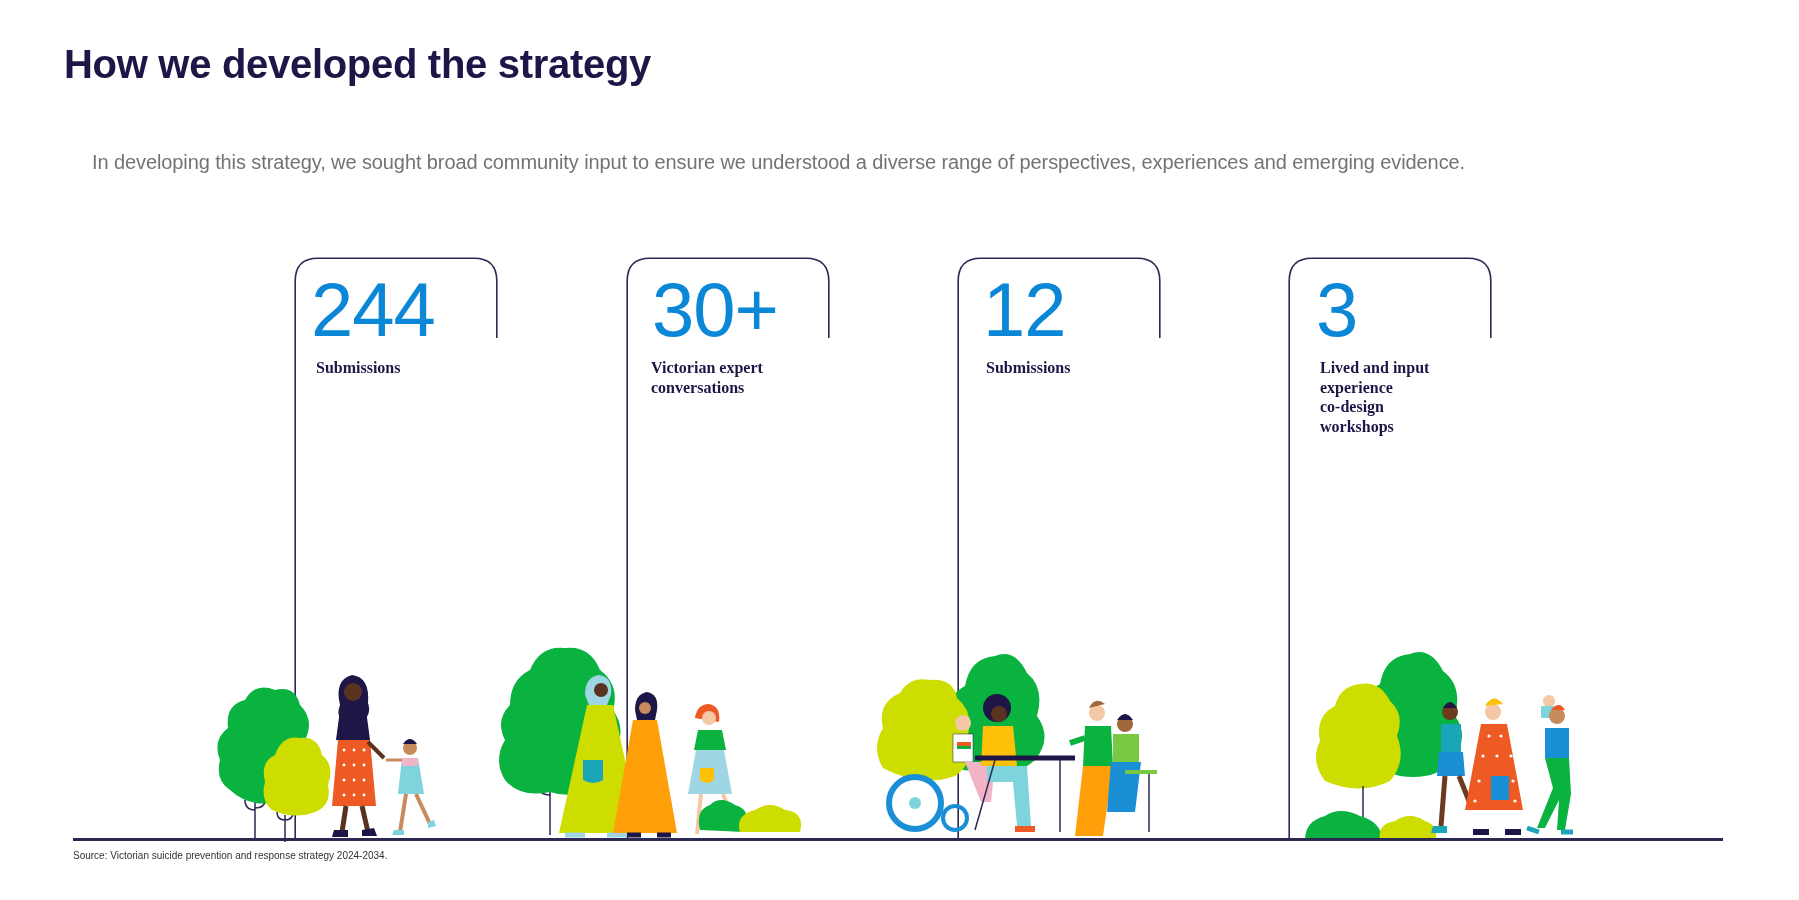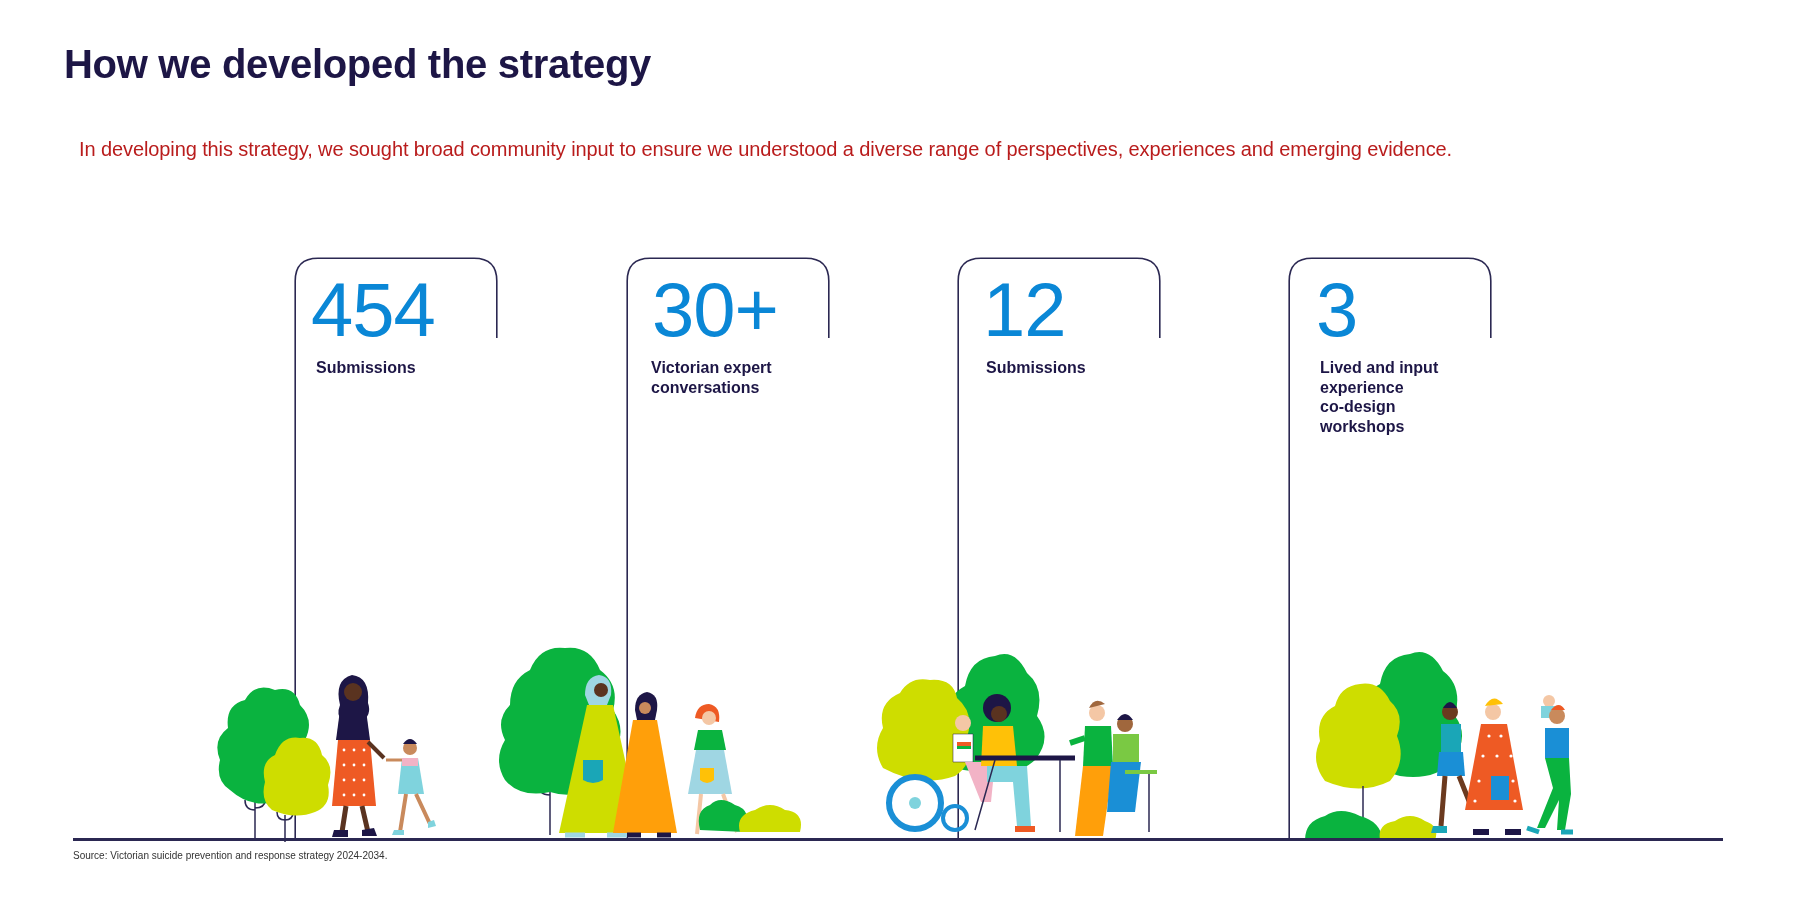--- a/index.html
+++ b/index.html
@@ -1,43 +1,43 @@
 <!DOCTYPE html>
 <html><head>
 <meta charset="utf-8">
 <style>
   html, body { margin:0; padding:0; background:#ffffff; }
   body { width:1799px; height:900px; position:relative; overflow:hidden;
          font-family:"Liberation Sans", "DejaVu Sans", sans-serif; }
   .title { position:absolute; left:64px; top:42px; margin:0; font-size:40px; font-weight:700;
            color:#1d1646; letter-spacing:-0.3px; white-space:nowrap; }
-  .intro { position:absolute; left:74px; top:133px; margin:5px; font-size:20px; color:#b91c1c;
+  .intro { position:absolute; left:74px; top:133px; margin:18px; font-size:20px; color:#737373;
            white-space:nowrap; letter-spacing:-0.1px; }
   .card { position:absolute; top:257px; width:204px; height:583px; }
   .card-frame { position:absolute; left:0; top:0; width:204px; height:583px; }
   .stat-number { position:absolute; top:272px; font-size:76px; font-weight:300; color:#0a87d6;
                  line-height:1; letter-spacing:-1px; white-space:nowrap; }
   .stat-label { position:absolute; top:358px; font-size:16px; font-weight:700; color:#1d1646;
-                line-height:19.5px; }
+                line-height:19.5px;font-family:Liberation Serif, serif; }
   .ground { position:absolute; left:73px; top:838px; width:1650px; height:2.5px; background:#2b2852; }
   .source { position:absolute; left:73px; top:850px; font-size:10px; color:#333333; white-space:nowrap; }
   .scene { position:absolute; }
 </style>
 </head>
 <body>
 
 <h1 class="title">How we developed the strategy</h1>
 <p class="intro">In developing this strategy, we sought broad community input to ensure we understood a diverse range of perspectives, experiences and emerging evidence.</p>
 
 <div class="card" style="left:294px">
   <svg class="card-frame" width="204" height="583" viewBox="0 0 204 583">
     <path d="M1.2 583 V24 Q1.2 1.2 24 1.2 H180 Q202.8 1.2 202.8 24 V81" fill="none" stroke="#2b2852" stroke-width="1.6"></path>
   </svg>
 </div>
-<div class="stat-number" style="left:311px">454</div>
+<div class="stat-number" style="left:311px">244</div>
 <div class="stat-label" style="left:316px">
   <div>Submissions</div>
 </div>
 
 <div class="card" style="left:626px">
   <svg class="card-frame" width="204" height="583" viewBox="0 0 204 583">
     <path d="M1.2 583 V24 Q1.2 1.2 24 1.2 H180 Q202.8 1.2 202.8 24 V81" fill="none" stroke="#2b2852" stroke-width="1.6"></path>
   </svg>
 </div>
 <div class="stat-number" style="left:652px">30+</div>

